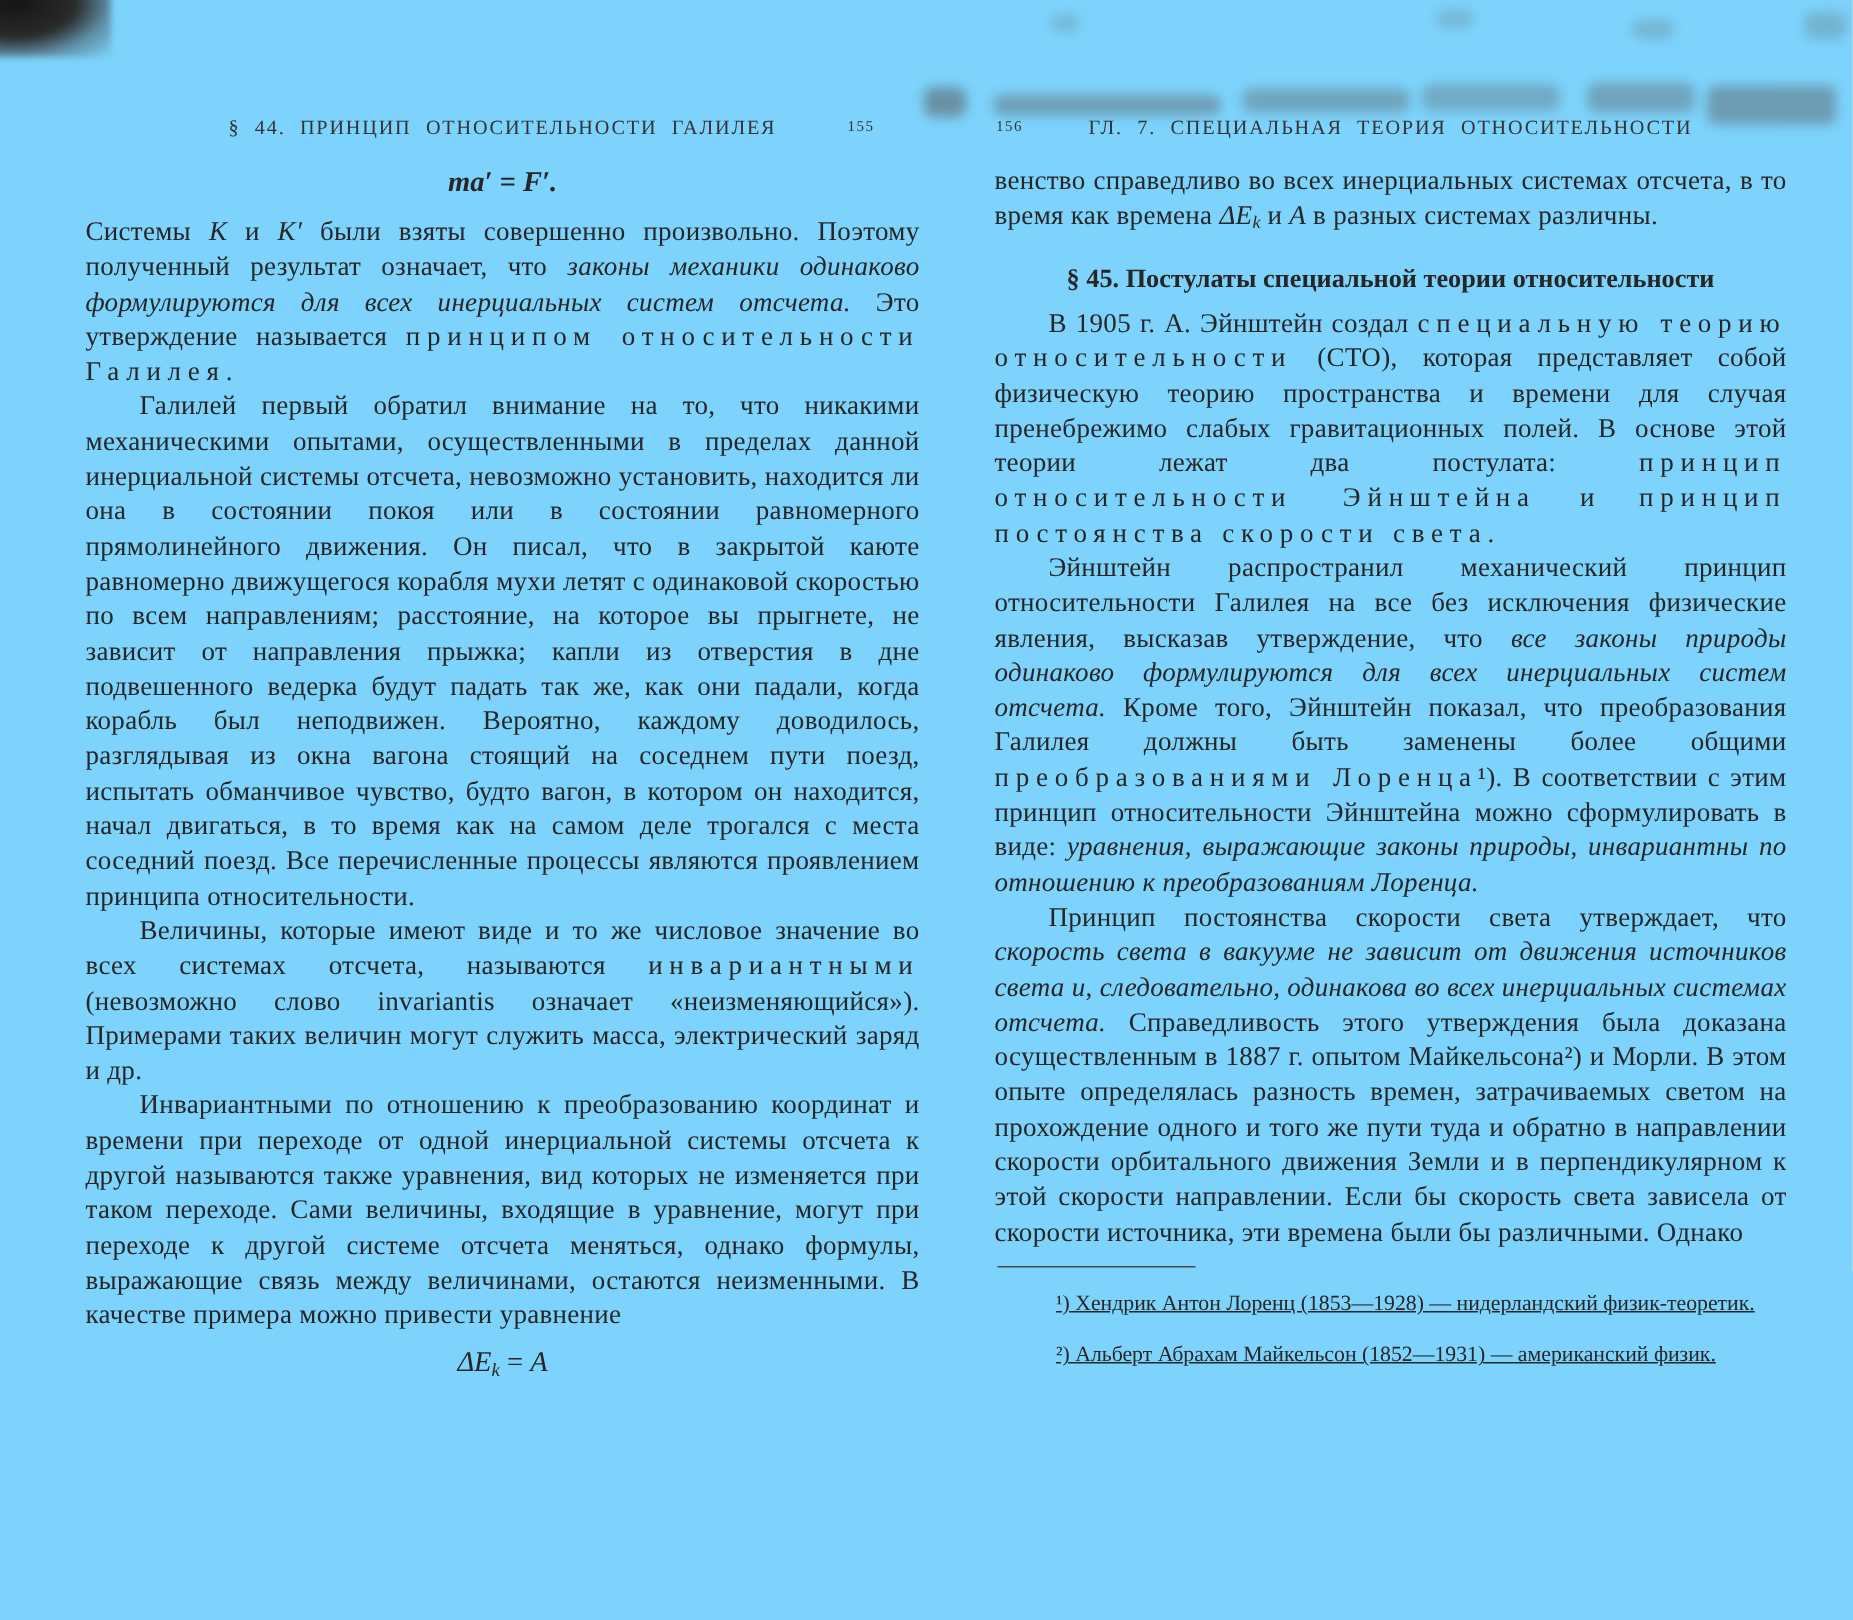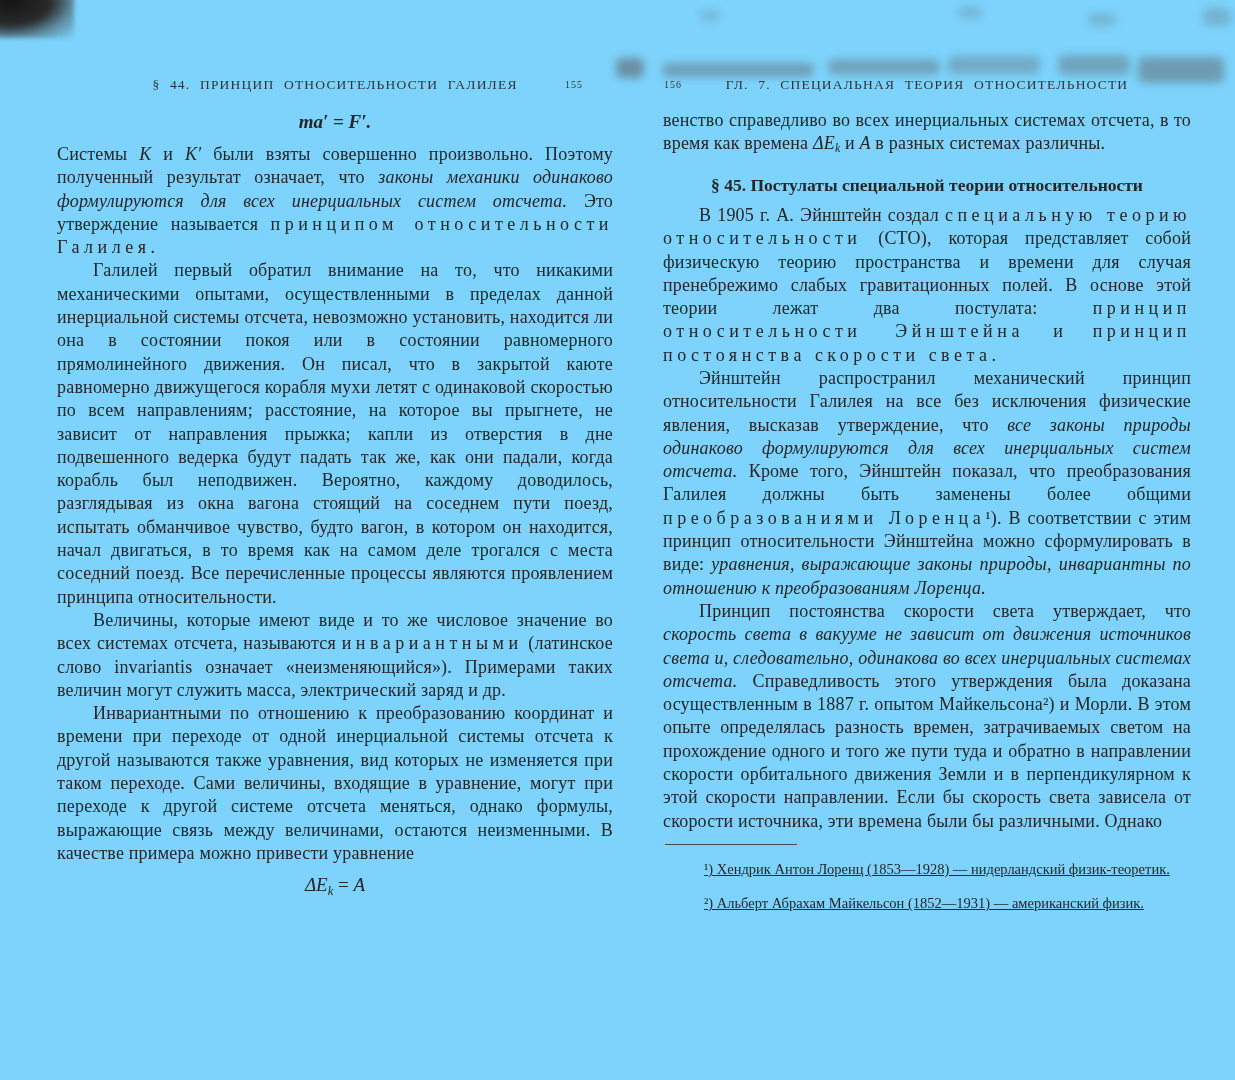--- a/index.html
+++ b/index.html
@@ -117,21 +117,21 @@
 
   <div class="page page-left">
     <div class="running-head">
       <span>§ 44. ПРИНЦИП ОТНОСИТЕЛЬНОСТИ ГАЛИЛЕЯ</span>
       <span class="pagenum">155</span>
     </div>
     <div class="body-text">
       <div class="formula"><span class="seg-bolditalic">ma′ = F′.</span></div>
       <p class="para"><span>Системы </span><span class="seg-italic">K</span><span> и </span><span class="seg-italic">K′</span><span> были взяты совершенно произвольно. Поэтому полученный результат означает, что </span><span class="seg-italic">законы механики одинаково формулируются для всех инерциальных систем отсчета.</span><span> Это утверждение называется </span><span class="seg-spaced">принципом относительности Галилея</span><span>.</span></p>
       <p class="para indent"><span>Галилей первый обратил внимание на то, что никакими механическими опытами, осуществленными в пределах данной инерциальной системы отсчета, невозможно установить, находится ли она в состоянии покоя или в состоянии равномерного прямолинейного движения. Он писал, что в закрытой каюте равномерно движущегося корабля мухи летят с одинаковой скоростью по всем направлениям; расстояние, на которое вы прыгнете, не зависит от направления прыжка; капли из отверстия в дне подвешенного ведерка будут падать так же, как они падали, когда корабль был неподвижен. Вероятно, каждому доводилось, разглядывая из окна вагона стоящий на соседнем пути поезд, испытать обманчивое чувство, будто вагон, в котором он находится, начал двигаться, в то время как на самом деле трогался с места соседний поезд. Все перечисленные процессы являются проявлением принципа относительности.</span></p>
-      <p class="para indent"><span>Величины, которые имеют виде и то же числовое значение во всех системах отсчета, называются </span><span class="seg-spaced">инвариантными</span><span> (латинское слово invariantis означает «неизменяющийся»). Примерами таких величин могут служить масса, электрический заряд и др.</span></p>
+      <p class="para indent"><span>Величины, которые имеют виде и то же числовое значение во всех системах отсчета, называются </span><span class="seg-spaced">инвариантными</span><span> (невозможно слово invariantis означает «неизменяющийся»). Примерами таких величин могут служить масса, электрический заряд и др.</span></p>
       <p class="para indent"><span>Инвариантными по отношению к преобразованию координат и времени при переходе от одной инерциальной системы отсчета к другой называются также уравнения, вид которых не изменяется при таком переходе. Сами величины, входящие в уравнение, могут при переходе к другой системе отсчета меняться, однако формулы, выражающие связь между величинами, остаются неизменными. В качестве примера можно привести уравнение</span></p>
       <div class="formula"><span class="seg-italic">ΔE</span><span class="seg-sub">k</span><span> = </span><span class="seg-italic">A</span></div>
     </div>
   </div>
 
   <div class="page page-right">
     <div class="running-head">
       <span class="pagenum">156</span>
       <span>ГЛ. 7. СПЕЦИАЛЬНАЯ ТЕОРИЯ ОТНОСИТЕЛЬНОСТИ</span>
     </div>

